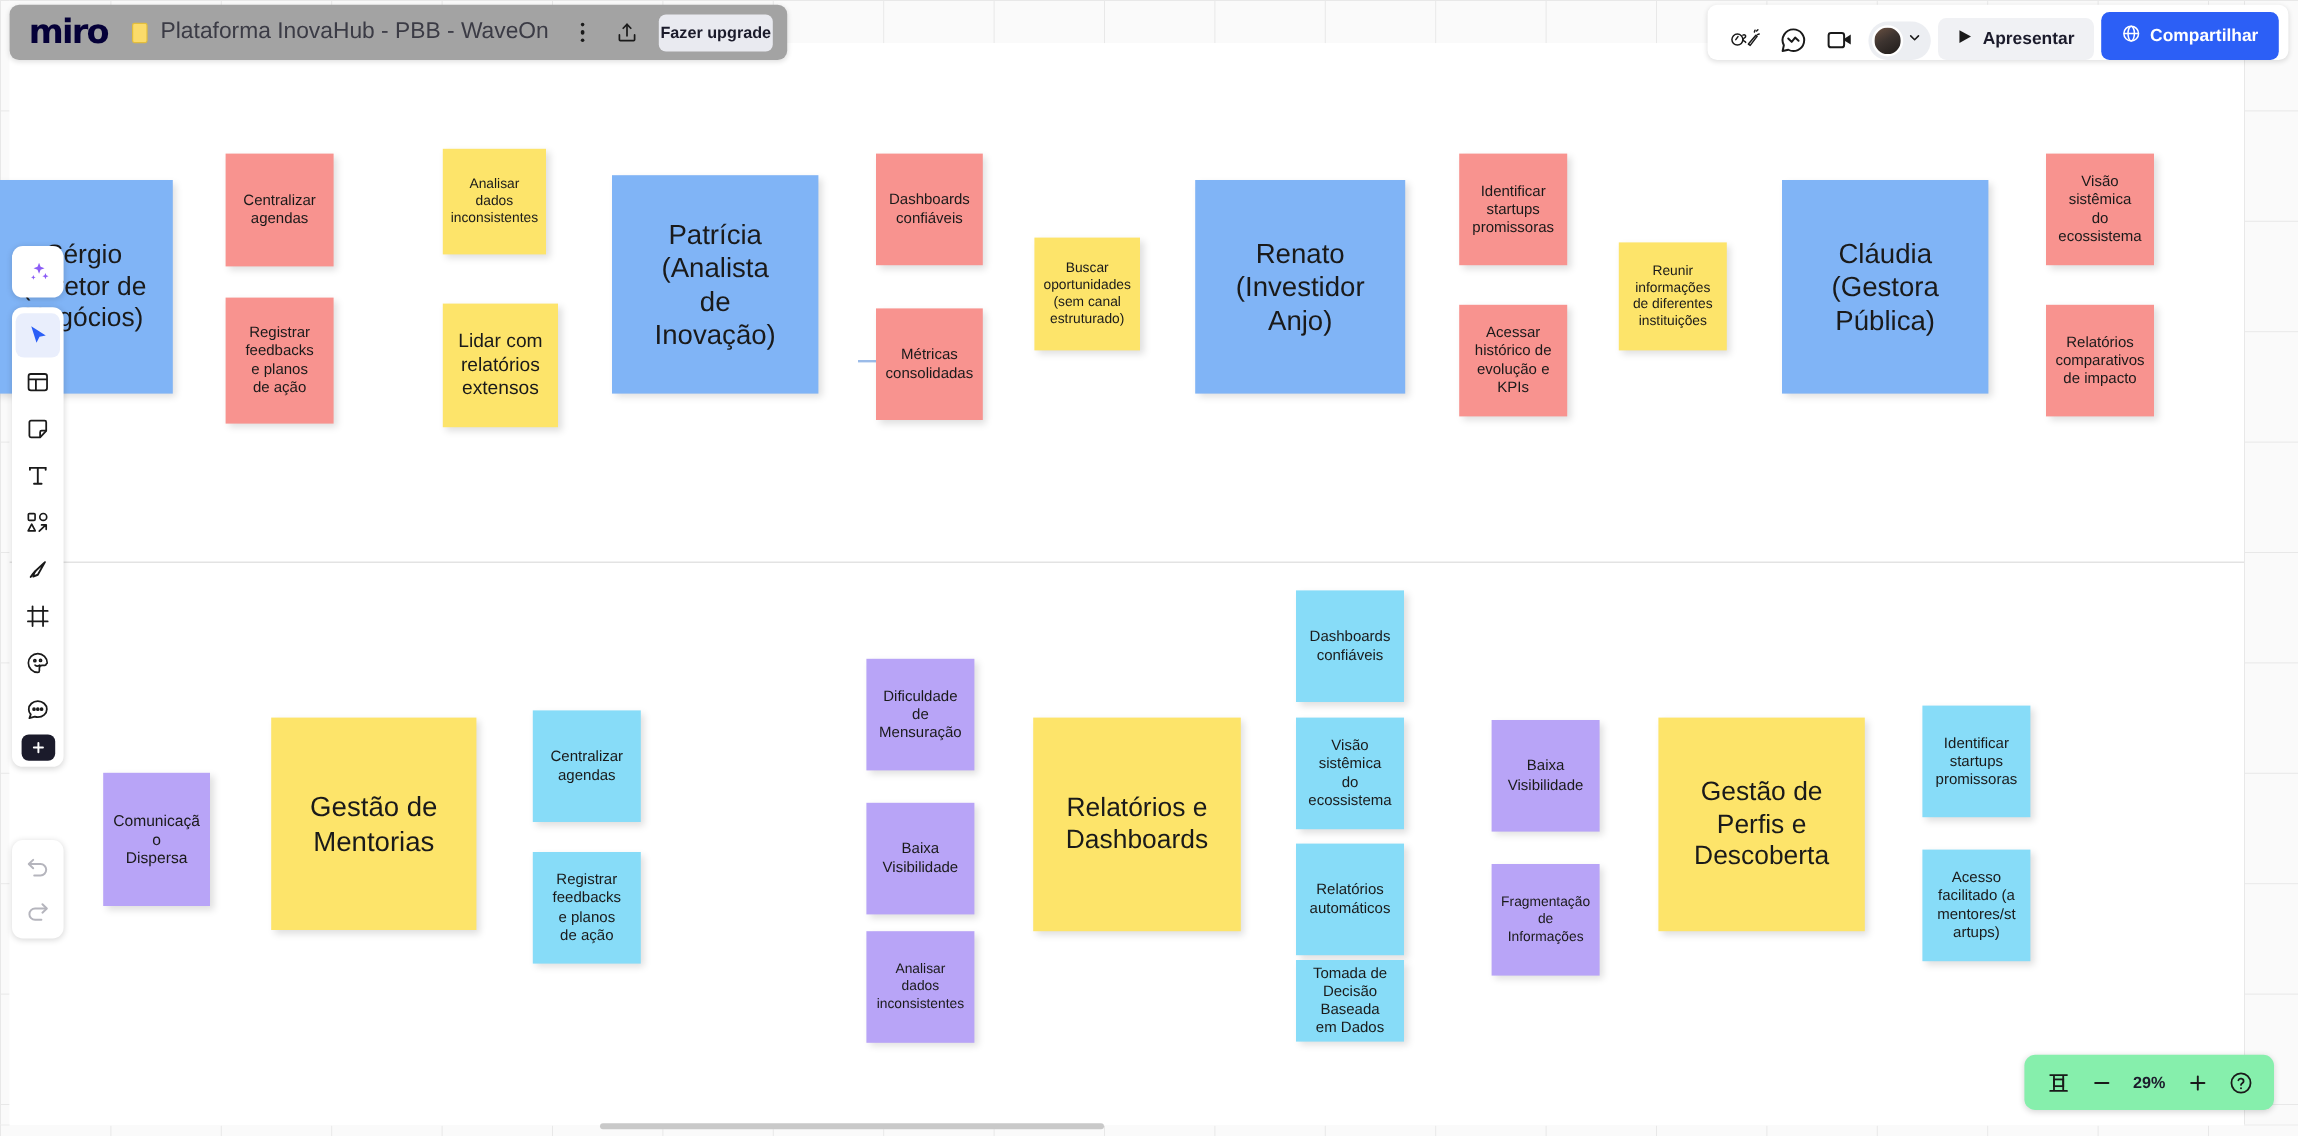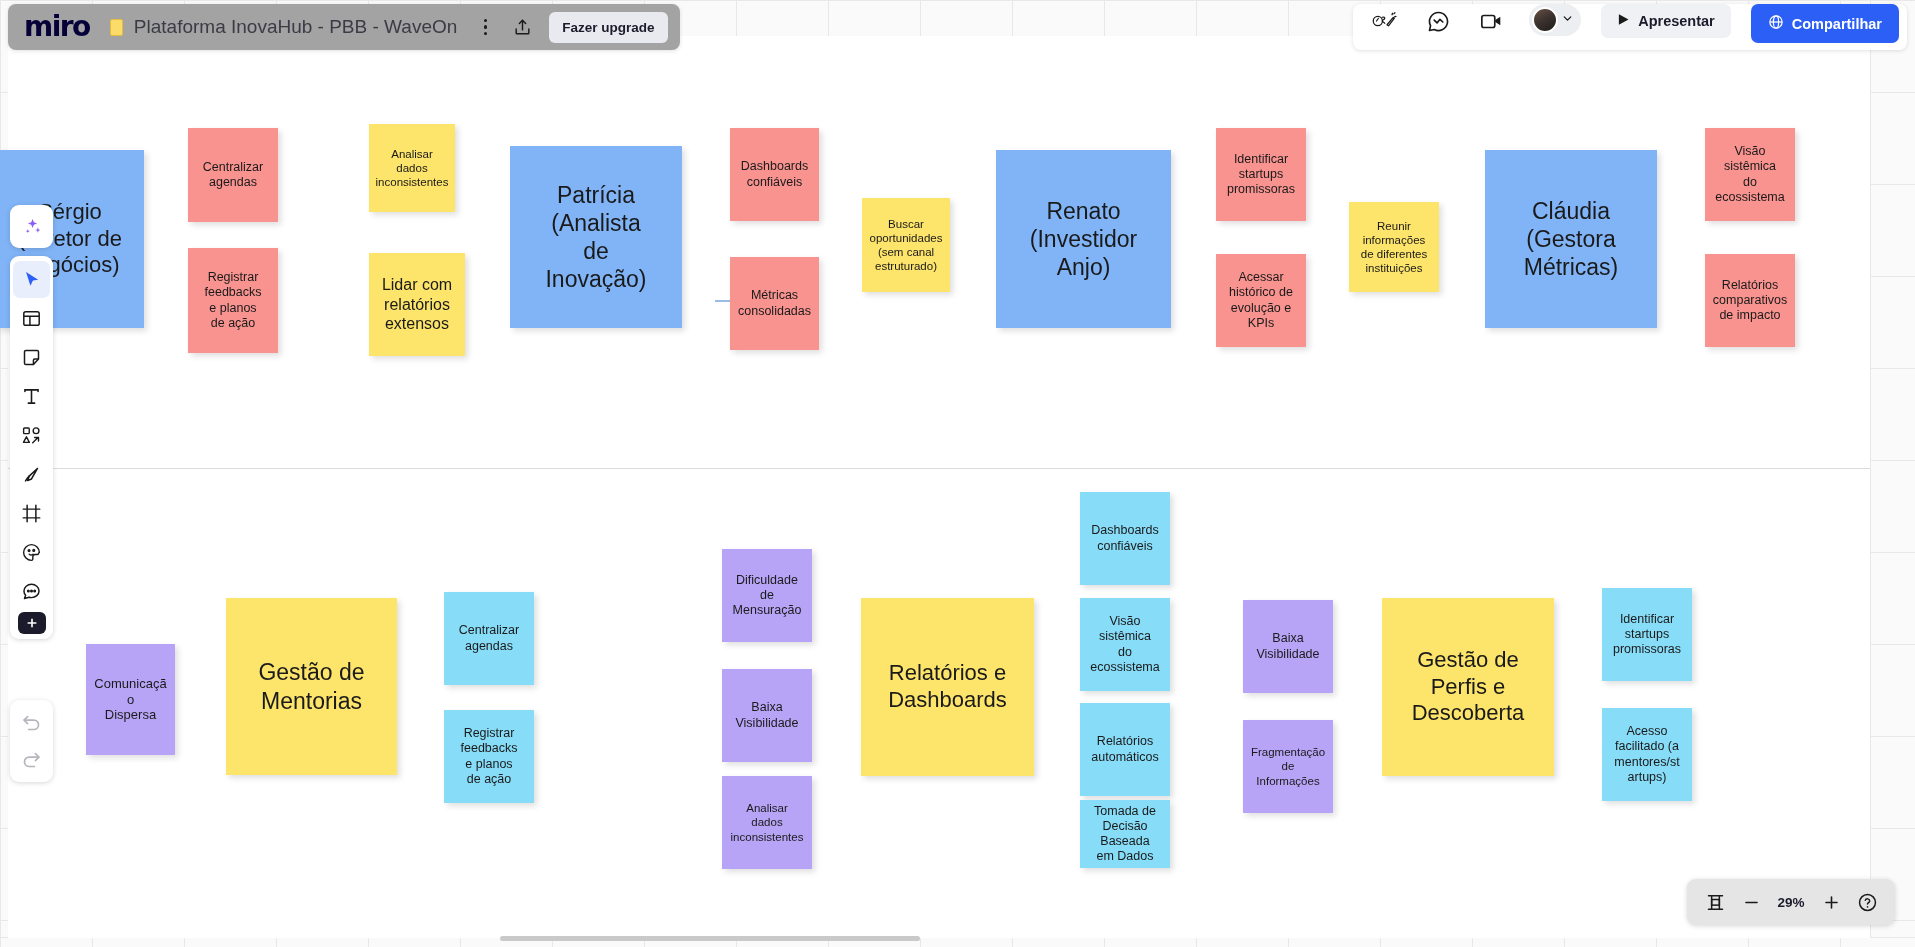--- a/index.html
+++ b/index.html
@@ -87,29 +87,29 @@
     width: 24px; height: 24px; margin-right: 12px;
     display:flex; flex-direction:column; align-items:center; justify-content:center; gap:3px;
     cursor: pointer;
   }
   .kebab i { width: 3.2px; height: 3.2px; border-radius: 50%; background: #1a1a1a; display: block; }
   .share-up { width: 26px; height: 26px; margin-right: 14px; cursor:pointer;
               display:flex; align-items:center; justify-content:center; }
   .upgrade-btn {
     background: #e9eaf0; color: #1b1b2b;
     font-size: 13.5px; font-weight: 700;
-    padding: 8px 13px; border-radius: 6px; border: none;
+    padding: 8px 1px; border-radius: 6px; border: none;
     cursor: pointer; white-space: nowrap;
   }
 
   
   #topright {
     position: absolute; right: 8px; top: 4px;
     height: 46px; background: #ffffff; border-radius: 8px;
-    display: flex; align-items: flex-start; gap: 20px;
+    display: flex; align-items: flex-end; gap: 6px;
     padding: 0 8px 0 14px;
     box-shadow: 0 1px 4px rgba(0,0,0,0.12);
     z-index: 40;
   }
   .tr-icon { width: 34px; height: 34px; display:flex; align-items:center; justify-content:center; cursor:pointer; border-radius:6px; }
   .avatar-chip {
     display:flex; align-items:center; gap:3px;
     background:#eceef2; border-radius: 18px; padding: 3px 7px 3px 3px; cursor:pointer;
   }
   .avatar {
@@ -152,21 +152,21 @@
     position:absolute; left: 10px; top: 700px;
     width: 43px; background:#fff; border-radius:9px;
     box-shadow: 0 1px 5px rgba(0,0,0,0.16);
     display:flex; flex-direction:column; align-items:center;
     padding: 4px 0; z-index: 40;
   }
 
   
   #zoombar {
     position:absolute; right: 20px; bottom: 22px;
-    height: 46px; background:#e5e5e5; border-radius:9px;
+    height: 46px; background:#86efac; border-radius:9px;
     display:flex; align-items:center; gap: 4px; padding: 0 12px;
     box-shadow: 0 1px 5px rgba(0,0,0,0.16); z-index: 40;
   }
   .zb { width: 32px; height: 32px; display:flex; align-items:center; justify-content:center; cursor:pointer; }
   .zoom-level { font-size: 13.5px; font-weight: 700; color:#1b1b2b; min-width: 40px; text-align:center; cursor:pointer; }
 
   
   #hscroll {
     position: absolute; left: 500px; bottom: 6px;
     width: 420px; height: 5px; border-radius: 3px;
@@ -242,21 +242,21 @@
 evolução e
 KPIs</div>
 
   <div class="note n-yellow" style="left:1349px; top:202px; width:90px; height:90px; font-size:11.5px;">Reunir
 informações
 de diferentes
 instituições</div>
 
   <div class="note n-blue" style="left:1485px; top:150px; width:172px; height:178px; font-size:23px;">Cláudia
 (Gestora
-Métricas)</div>
+Pública)</div>
 
   <div class="note n-red" style="left:1705px; top:128px; width:90px; height:93px; font-size:12.5px;">Visão
 sistêmica
 do
 ecossistema</div>
 
   <div class="note n-red" style="left:1705px; top:254px; width:90px; height:93px; font-size:12.5px;">Relatórios
 comparativos
 de impacto</div>
 

